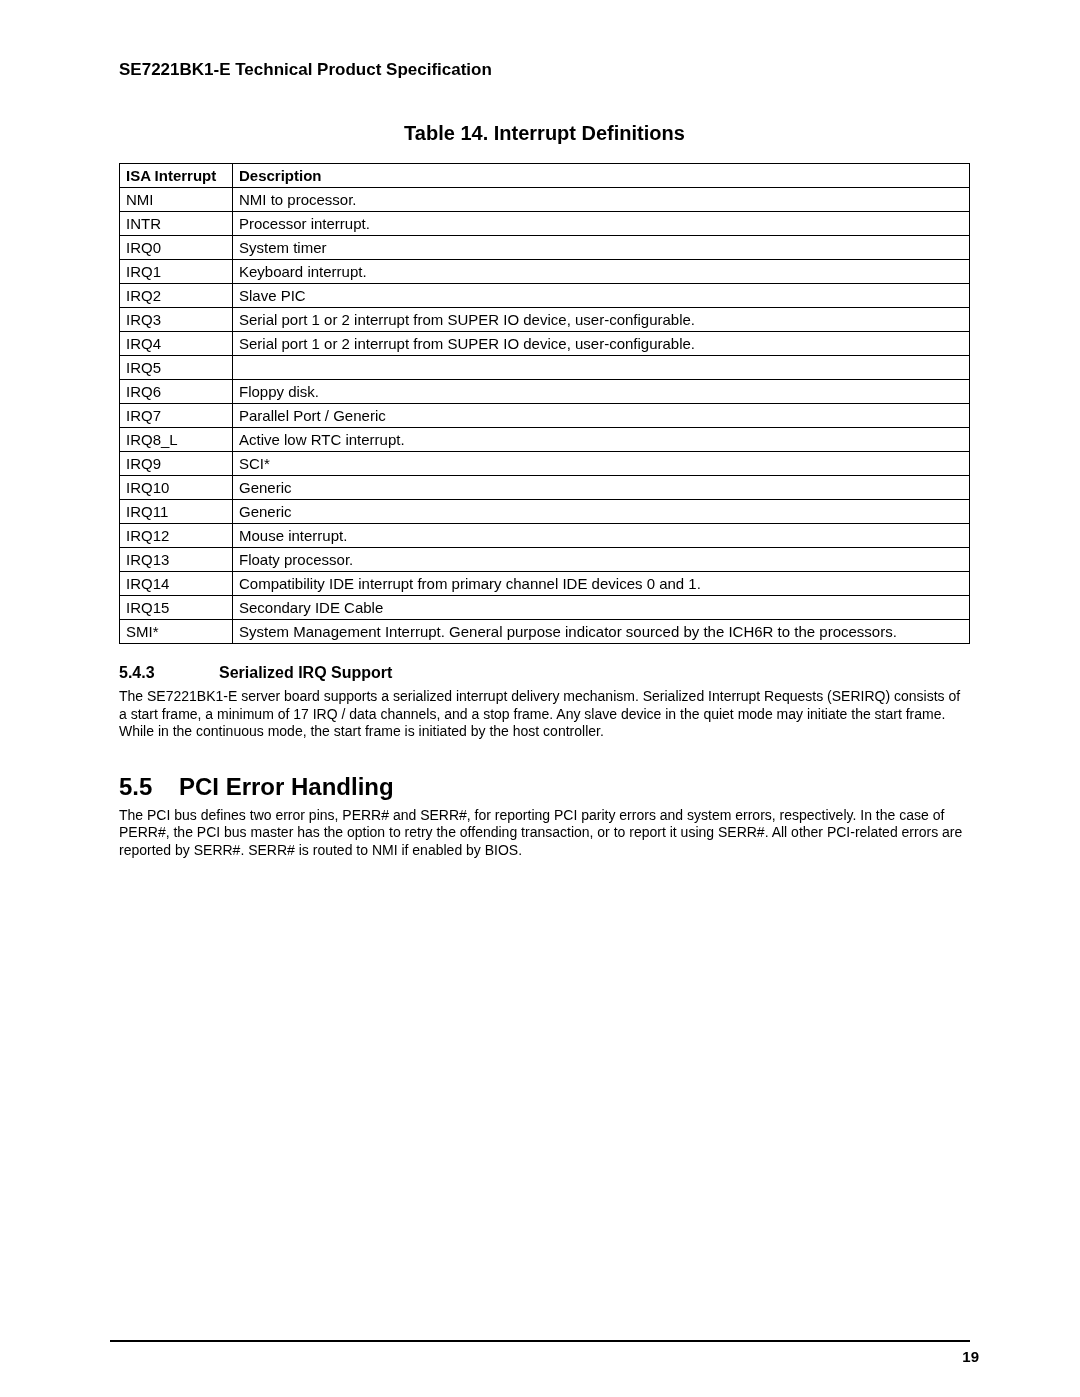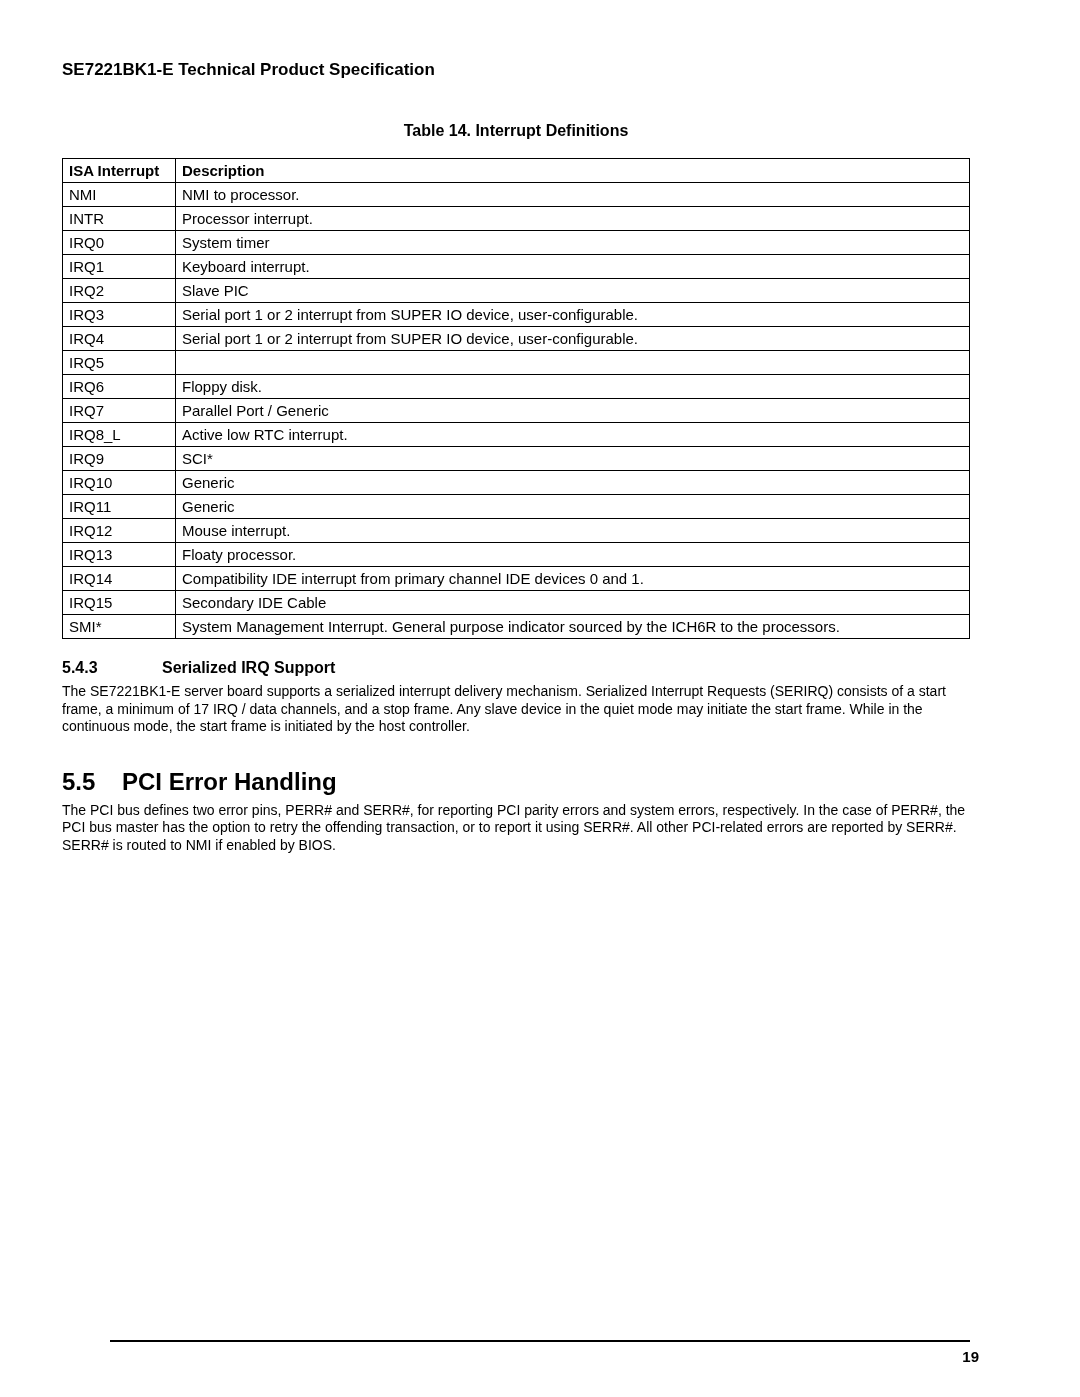--- a/index.html
+++ b/index.html
@@ -6,31 +6,31 @@
     margin: 0;
     background: #fff;
     font-family: Arial, Helvetica, sans-serif;
     color: #000;
   }
   .page {
     width: 1080px;
     height: 1397px;
     position: relative;
     box-sizing: border-box;
-    padding: 60px 110px 0 62px;
+    padding: 60px 110px 0 119px;
   }
   .header-title {
     font-weight: bold;
     font-size: 17px;
     margin-bottom: 42px;
   }
   .table-caption {
     text-align: center;
     font-weight: bold;
-    font-size: 16px;
+    font-size: 20px;
     margin-bottom: 18px;
   }
   table.defs {
     border-collapse: collapse;
     width: 100%;
     font-size: 15px;
   }
   table.defs th, table.defs td {
     border: 1px solid #000;
     padding: 3px 6px 3px 6px;

